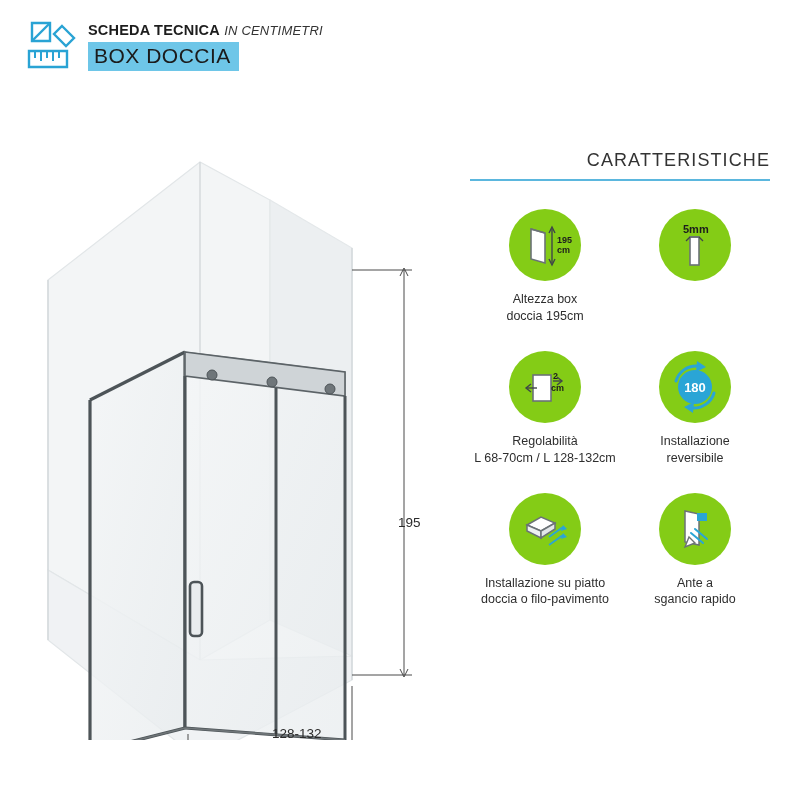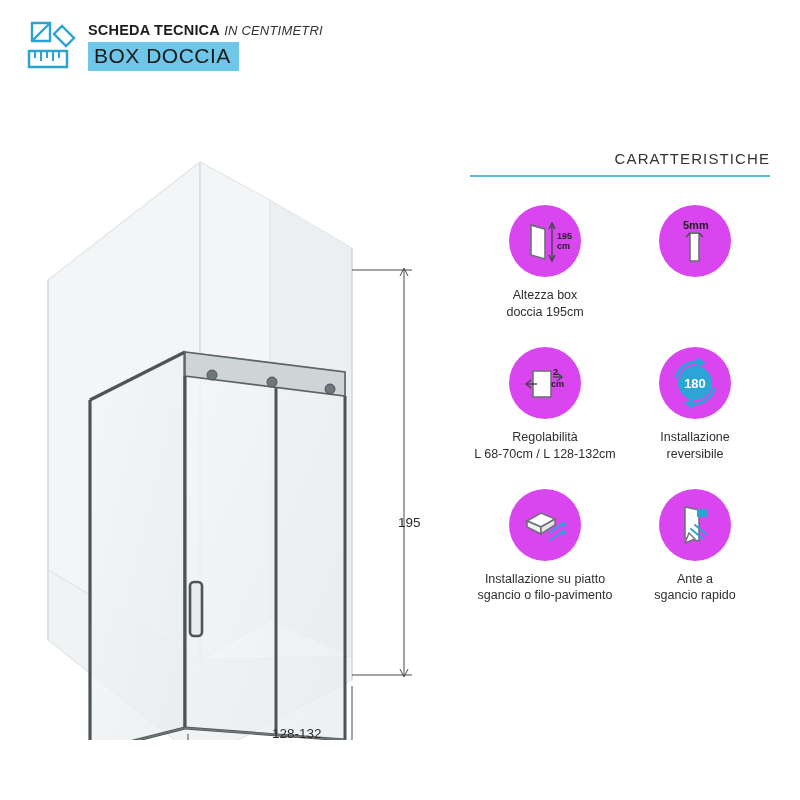--- a/index.html
+++ b/index.html
@@ -67,21 +67,21 @@
 
   
   .features {
     position: absolute;
     left: 470px;
     top: 150px;
     width: 300px;
   }
   .features-title {
     text-align: right;
-    font-size: 15px;
+    font-size: 18px;
     letter-spacing: 1.1px;
     color: #333;
     padding-bottom: 8px;
   }
   .features-rule {
     height: 2px;
     background: #5bb7de;
     width: 100%;
     margin-bottom: 28px;
   }
@@ -92,21 +92,21 @@
   .feature {
     width: 50%;
     box-sizing: border-box;
     text-align: center;
     margin-bottom: 26px;
   }
   .circle {
     width: 72px;
     height: 72px;
     border-radius: 50%;
-    background: #d946ef;
+    background: #84cc16;
     margin: 0 auto 10px auto;
     position: relative;
   }
   .circle svg { display: block; }
   .feature-label {
     font-size: 12.5px;
     line-height: 1.35;
     color: #2e2e2e;
     white-space: pre-line;
   }
@@ -335,21 +335,21 @@
             <polygon points="46,30 46,36 32,45 32,38" fill="#e3e7e9" stroke="#6b7276" stroke-width="1.5"></polygon>
             <g stroke="#2aa5d6" stroke-width="1.8" fill="none">
               <path d="M40 44 L54 34"></path>
               <path d="M40 52 L54 42"></path>
             </g>
             <polygon points="54,32 58,36 52,38" fill="#2aa5d6"></polygon>
             <polygon points="54,40 58,44 52,46" fill="#2aa5d6"></polygon>
           </svg>
         </div>
         <div class="feature-label">Installazione su piatto
-sgancio o filo-pavimento</div>
+doccia o filo-pavimento</div>
       </div>
 
       <div class="feature">
         <div class="circle">
           <svg width="72" height="72" viewBox="0 0 72 72">
             <polygon points="26,18 40,21 40,52 26,49" fill="#ffffff" stroke="#6b7276" stroke-width="1.5"></polygon>
             <rect x="38" y="20" width="10" height="8" fill="#2aa5d6"></rect>
             <g stroke="#2aa5d6" stroke-width="2" fill="none" stroke-linecap="round">
               <path d="M32 40 L44 50"></path>
               <path d="M36 36 L48 46"></path>

